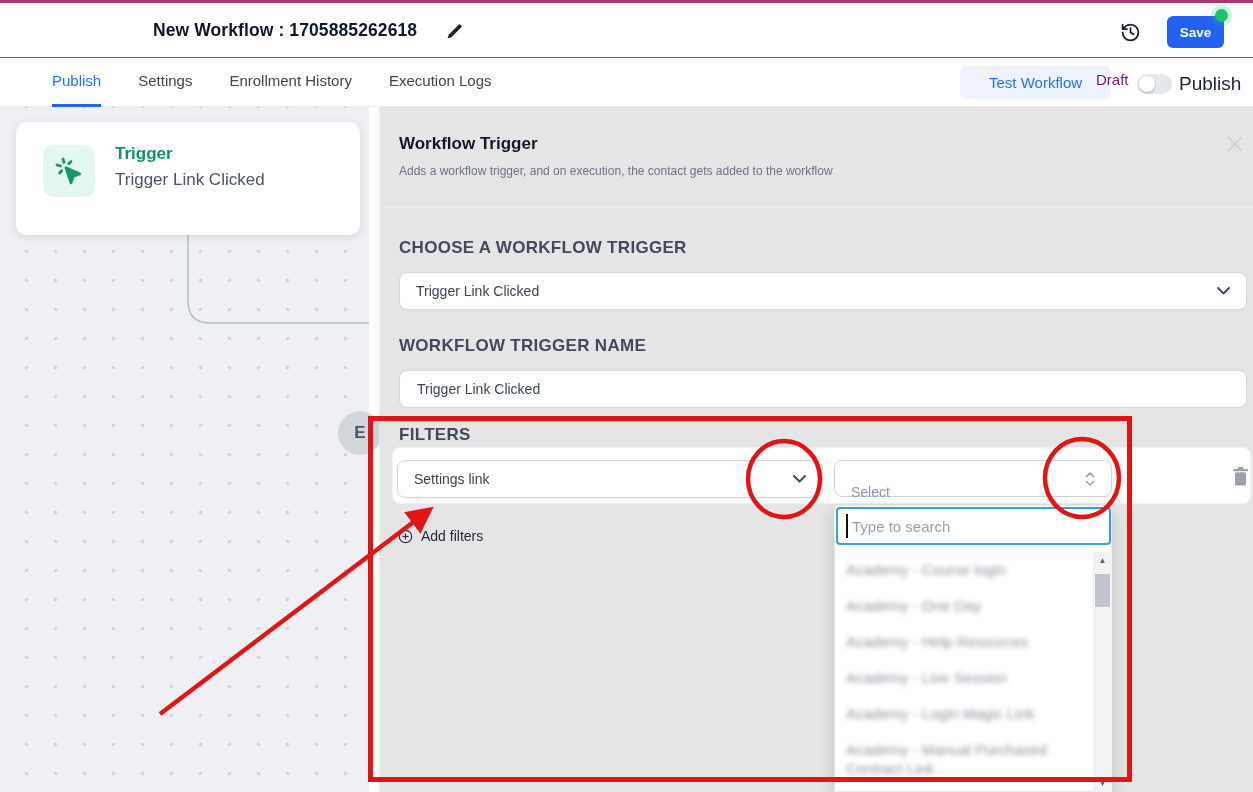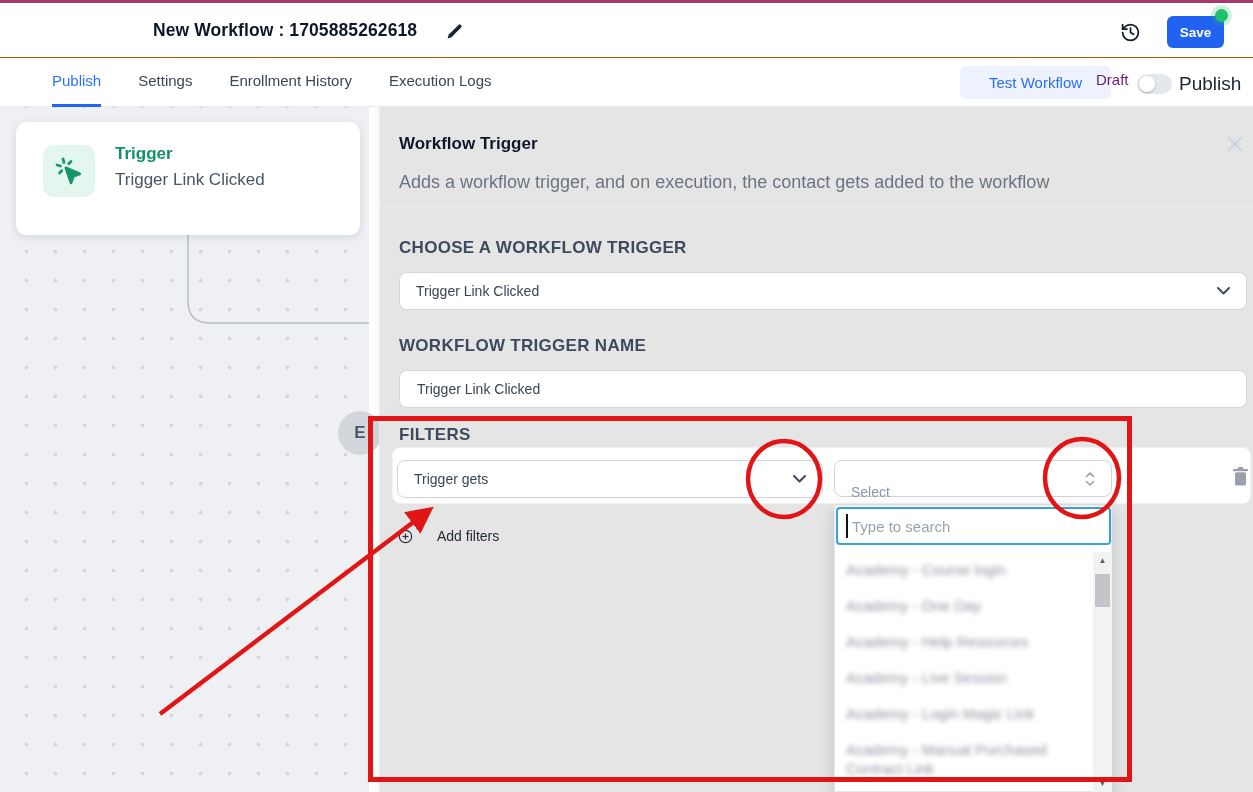--- a/index.html
+++ b/index.html
@@ -36,29 +36,29 @@
   .trigger-card { position:absolute; left:16px; top:15px; width:344px; height:113px; background:#fff; border-radius:10px; box-shadow:0 2px 8px rgba(16,24,40,.12); cursor:pointer; z-index:2; }
   .trigger-icon-tile { position:absolute; left:27px; top:23px; width:52px; height:52px; background:#e4f7ef; border-radius:10px; display:flex; align-items:center; justify-content:center; }
   .trigger-title { position:absolute; left:99px; top:22px; font-size:17px; font-weight:700; color:#12916d; }
   .trigger-sub { position:absolute; left:99px; top:48px; font-size:17px; color:#4b5565; }
   .end-badge { position:absolute; left:338px; top:304px; width:44px; height:44px; border-radius:50%; background:#d3d6db; color:#49536a; font-size:17px; font-weight:600; display:flex; align-items:center; justify-content:center; z-index:1; }
 
   
   .panel { position:absolute; left:379px; top:107px; width:884px; height:685px; background:#e5e5e5; border-left:1px solid #eceef1; box-shadow:-2px 0 6px rgba(0,0,0,.04); z-index:3; }
   .panel-title { position:absolute; left:19px; top:27px; font-size:17px; font-weight:600; color:#101828; }
   .panel-close { position:absolute; left:845px; top:27px; width:20px; height:20px; cursor:pointer; }
-  .panel-desc { position:absolute; left:19px; top:57px; font-size:18px; color:#6b7482;margin-top:8px; }
+  .panel-desc { position:absolute; left:19px; top:57px; font-size:12px; color:#6b7482; }
   .panel-divider { position:absolute; left:0; top:100px; width:884px; height:1px; background:#e9ebef; }
   .field-label { position:absolute; font-size:17px; font-weight:700; color:#3f4a5e; letter-spacing:.3px;text-align:center; }
   .sel-box { position:absolute; background:#fff; border:1px solid #d0d5dd; border-radius:8px; display:flex; align-items:center; justify-content:space-between; padding:0 16px; font-size:14px; color:#3a4453; cursor:pointer; }
   .text-input { position:absolute; background:#fff; border:1px solid #d0d5dd; border-radius:8px; padding:0 17px; font-size:14px; color:#3a4453; font-family:inherit; }
   .placeholder-text { color:#8c96a8;margin-top:27px; }
   .filters-card { position:absolute; left:12px; top:340px; width:859px; height:57px; border:1px solid #f0f2f4; border-radius:8px; background:#fff; }
   .trash-btn { position:absolute; left:851px; top:359px; width:19px; height:21px; cursor:pointer; }
-  .add-filters { position:absolute; left:18px; top:421px; display:flex; align-items:center; gap:24px; font-size:14px; color:#232b38; cursor:pointer; }
+  .add-filters { position:absolute; left:18px; top:421px; display:flex; align-items:center; gap:8px; font-size:14px; color:#232b38; cursor:pointer; }
 
   
   .dropdown-popup { position:absolute; left:454px; top:398px; width:278px; height:287px; background:#fff; border:1px solid #e5e8ec; box-shadow:0 6px 16px rgba(0,0,0,.16); z-index:4; }
   .search-input { position:absolute; left:1px; top:1px; width:275px; height:38px; border:2px solid #38a0d6; border-radius:4px; padding:0 12px 0 14px; font-size:15px; color:#2a3342; font-family:inherit; outline:none; background:#fff; }
   .search-input::placeholder { color:#9aa3b0; }
   .fake-caret { position:absolute; left:11px; top:8px; width:2px; height:24px; background:#111; z-index:2; }
   .dd-list { position:absolute; left:1px; top:46px; width:257px; }
   .dd-item { padding:8px 4px 9px 10px; font-size:15px; line-height:19px; color:#8f949d; filter:blur(2.6px); cursor:pointer; }
   .scrollbar { position:absolute; left:258px; top:46px; width:19px; height:240px; background:#f1f2f4; }
   .scroll-btn { position:absolute; left:0; width:19px; height:17px; display:flex; align-items:center; justify-content:center; font-size:8px; color:#5a5e66; cursor:pointer; }
@@ -147,21 +147,21 @@
           <polyline points="1,1 6.5,6.5 12,1"></polyline>
         </svg>
     </div>
 
     <div class="field-label" style="left:19px; top:229px;">WORKFLOW TRIGGER NAME</div>
     <input class="text-input" style="left: 19px; top: 263px; width: 848px; height: 38px;" value="Trigger Link Clicked">
 
     <div class="field-label" style="left:19px; top:318px;">FILTERS</div>
     <div class="filters-card"></div>
     <div class="sel-box" style="left:17px; top:353px; width:426px; height:38px;">
-      <span>Trigger gets</span>
+      <span>Settings link</span>
       <svg width="13" height="8" viewBox="0 0 13 8" fill="none" stroke="#404b5c" stroke-width="2" stroke-linecap="round" stroke-linejoin="round">
           <polyline points="1,1 6.5,6.5 12,1"></polyline>
         </svg>
     </div>
     <div class="sel-box" style="left:454px; top:353px; width:278px; height:37px;">
       <span class="placeholder-text">Select</span>
       <svg width="10" height="14" viewBox="0 0 10 14" fill="none" stroke="#98a2b3" stroke-width="1.6" stroke-linecap="round" stroke-linejoin="round">
           <polyline points="1.5,4.5 5,1 8.5,4.5"></polyline>
           <polyline points="1.5,9.5 5,13 8.5,9.5"></polyline>
         </svg>

